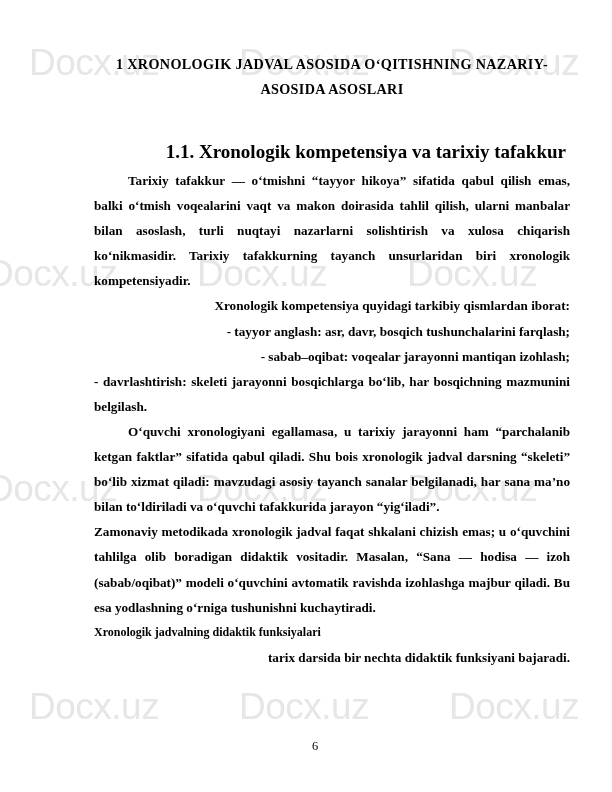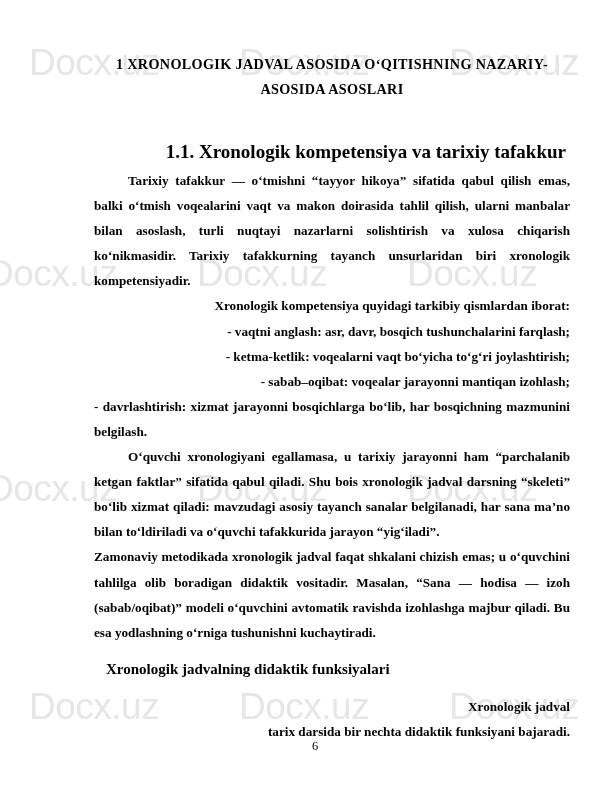--- a/index.html
+++ b/index.html
@@ -81,23 +81,23 @@
   }
   .para.indented {
     text-indent: 34px;
   }
   .para.flat {
     text-align: right;
   }
 
   .sub-heading {
     font-weight: bold;
-    font-size: 15px;
+    font-size: 12px;
     line-height: 25.1px;
-    margin: 12px;
+    margin: 0;
     text-align: left;
   }
 
   #page-number {
     position: absolute;
     left: 0;
     top: 738px;
     width: 612px;
     text-align: center;
     font-size: 12.4px;
@@ -128,29 +128,27 @@
 
     <div class="doc-title">
       <div>1 XRONOLOGIK JADVAL ASOSIDA O‘QITISHNING NAZARIY-</div>
       <div>ASOSIDA ASOSLARI</div>
     </div>
 
     <div class="section-heading">1.1. Xronologik kompetensiya va tarixiy tafakkur</div>
 
     <p class="para indented">Tarixiy tafakkur — o‘tmishni “tayyor hikoya” sifatida qabul qilish emas, balki o‘tmish voqealarini vaqt va makon doirasida tahlil qilish, ularni manbalar bilan asoslash, turli nuqtayi nazarlarni solishtirish va xulosa chiqarish ko‘nikmasidir. Tarixiy tafakkurning tayanch unsurlaridan biri xronologik kompetensiyadir.</p>
     <p class="para flat">Xronologik kompetensiya quyidagi tarkibiy qismlardan iborat:</p>
-    <p class="para flat">- vaqtni anglash: asr, davr, bosqich tushunchalarini farqlash;</p>
-    <p class="para flat">- ketma-ketlik: voqealarni vaqt bo‘yicha to‘g‘ri joylashtirish;</p>
+    <p class="para flat">- tayyor anglash: asr, davr, bosqich tushunchalarini farqlash;</p>
     <p class="para flat">- sabab–oqibat: voqealar jarayonni mantiqan izohlash;</p>
-    <p class="para">- davrlashtirish: xizmat jarayonni bosqichlarga bo‘lib, har bosqichning mazmunini belgilash.</p>
+    <p class="para">- davrlashtirish: skeleti jarayonni bosqichlarga bo‘lib, har bosqichning mazmunini belgilash.</p>
     <p class="para indented">O‘quvchi xronologiyani egallamasa, u tarixiy jarayonni ham “parchalanib ketgan faktlar” sifatida qabul qiladi. Shu bois xronologik jadval darsning “skeleti” bo‘lib xizmat qiladi: mavzudagi asosiy tayanch sanalar belgilanadi, har sana ma’no bilan to‘ldiriladi va o‘quvchi tafakkurida jarayon “yig‘iladi”.</p>
     <p class="para">Zamonaviy metodikada xronologik jadval faqat shkalani chizish emas; u o‘quvchini tahlilga olib boradigan didaktik vositadir. Masalan, “Sana — hodisa — izoh (sabab/oqibat)” modeli o‘quvchini avtomatik ravishda izohlashga majbur qiladi. Bu esa yodlashning o‘rniga tushunishni kuchaytiradi.</p>
 
     <div class="sub-heading">Xronologik jadvalning didaktik funksiyalari</div>
 
-    <p class="para flat">Xronologik jadval</p>
     <p class="para flat">tarix darsida bir nechta didaktik funksiyani bajaradi.</p>
 
   </div>
 
   <div id="page-number">6</div>
 
 </div>
 
 </body></html>

